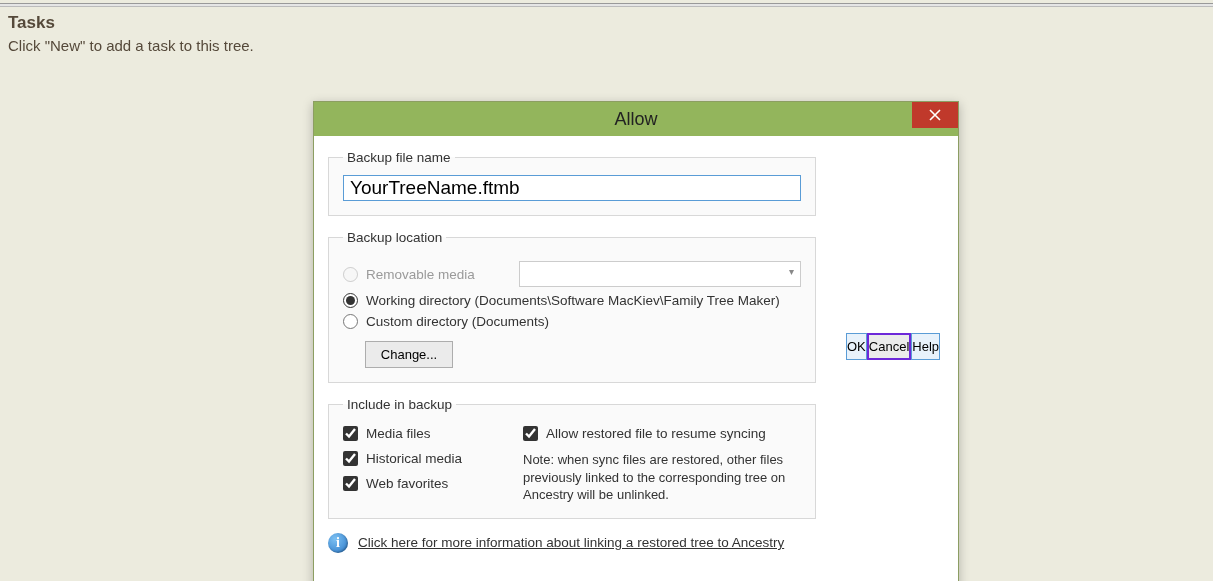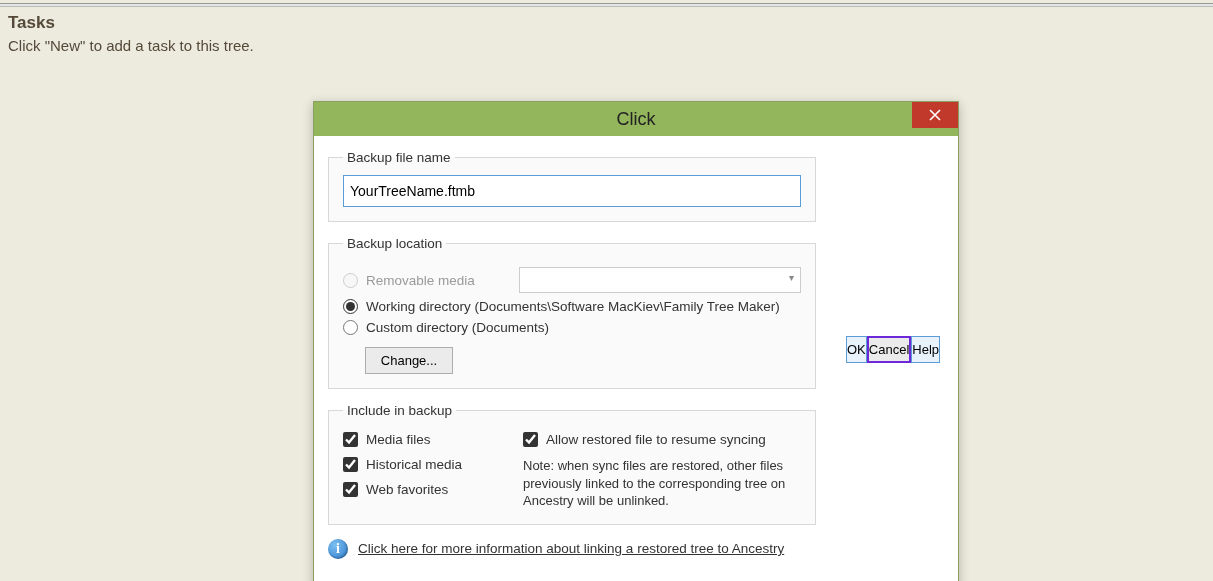--- a/index.html
+++ b/index.html
@@ -104,24 +104,24 @@
     padding: 10px 14px 14px 14px;
     background: #fafafa;
   }
   fieldset.group legend {
     padding: 0 4px;
     font-size: 13.5px;
     color: #333;
   }
   .text-input {
     width: 458px;
-    height: 32px;
+    height: 26px;
     border: 1px solid #5a9cd6;
     padding: 2px 6px;
-    font-size: 14px;
+    font-size: 19px;
     font-family: inherit;
     outline: none;
     box-sizing: border-box;
     background: #fff;
   }
 
   .radio-row {
     display: flex;
     align-items: center;
     margin: 6px 0;
@@ -211,21 +211,21 @@
 </style>
 </head>
 <body>
 
 <div class="top-stripe"></div>
 <div class="tasks-heading">Tasks</div>
 <div class="tasks-sub">Click "New" to add a task to this tree.</div>
 
 <div class="dialog">
   <div class="titlebar">
-    <span class="titlebar-title">Click</span>
+    <span class="titlebar-title">Allow</span>
     <div class="close-btn">
       <span>
         <svg viewBox="0 0 12 12">
             <path d="M1 1 L11 11 M11 1 L1 11" stroke="#fff" stroke-width="1.6"></path>
           </svg>
       </span>
     </div>
   </div>
 
   <div class="body-area">

